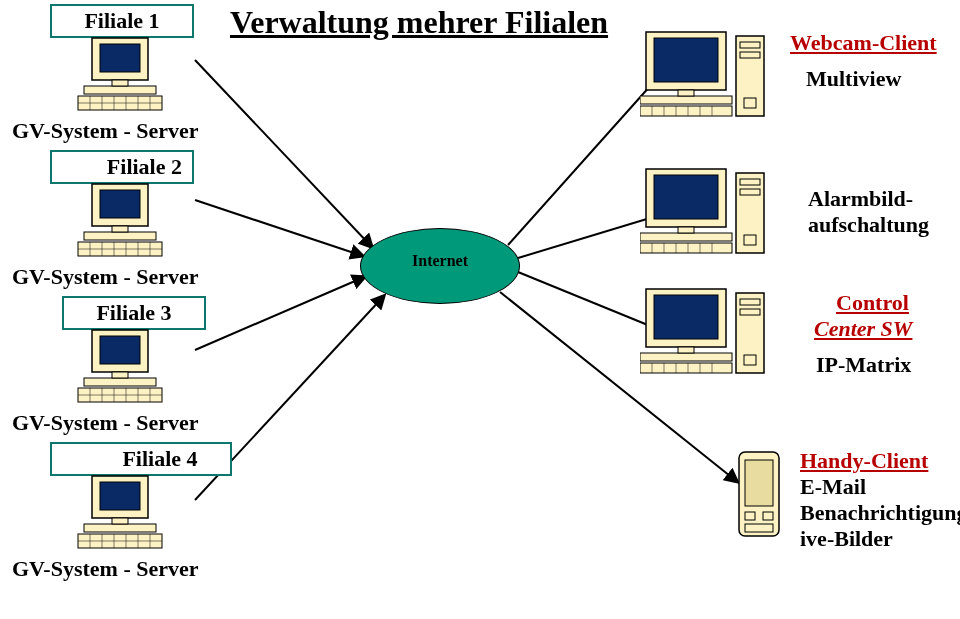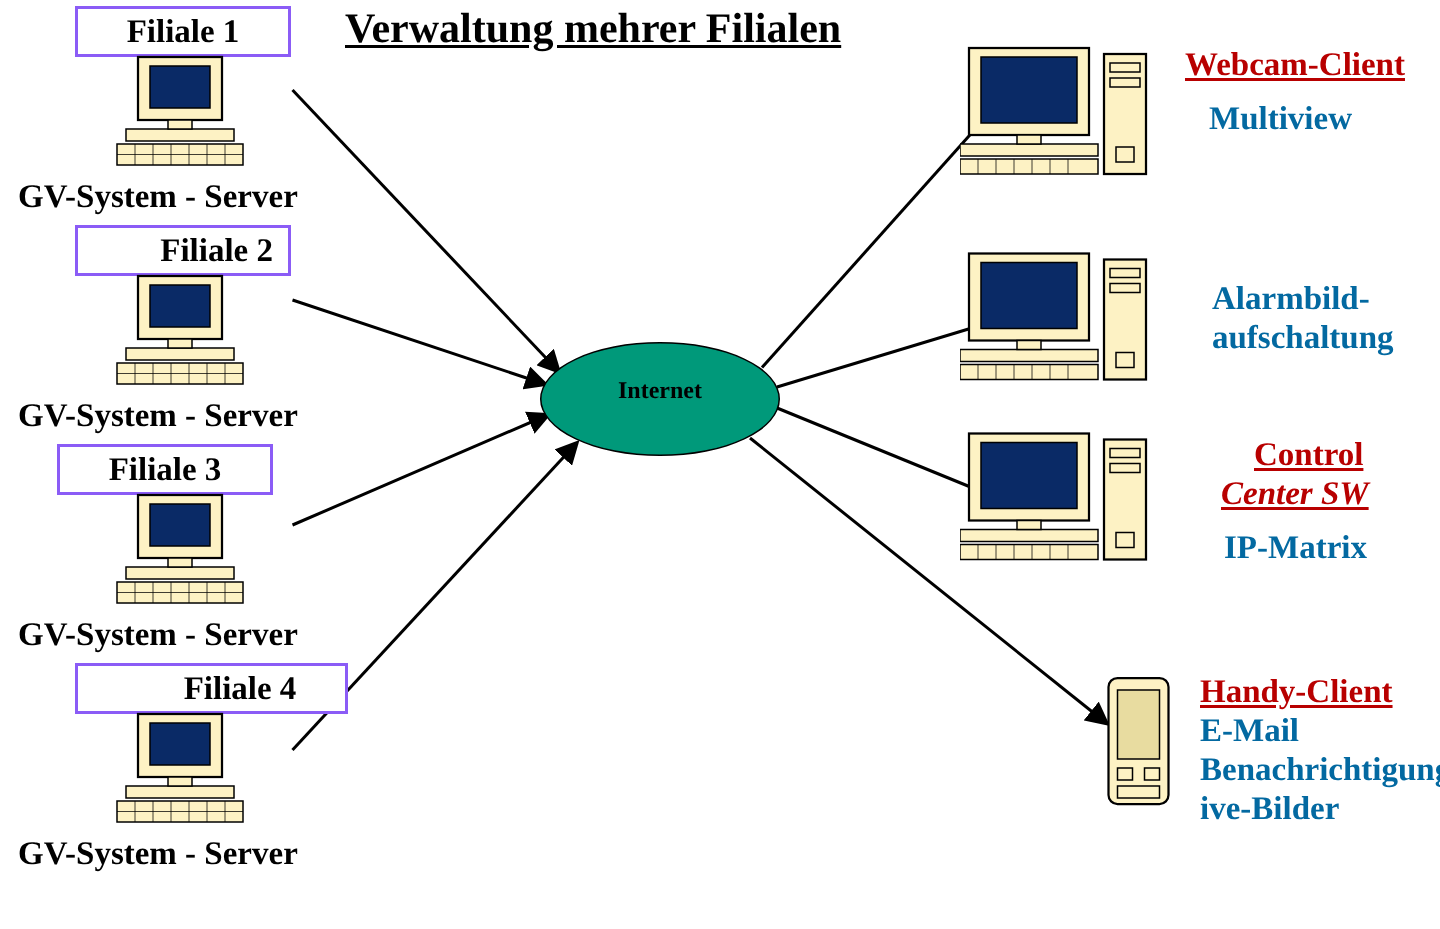--- a/index.html
+++ b/index.html
@@ -9,45 +9,45 @@
     height: 619px;
     background: #fff;
     font-family: "Times New Roman", Times, serif;
     position: relative;
     overflow: hidden;
   }
   .title {
     position: absolute;
     left: 230px;
     top: 4px;
-    font-size: 28px;
+    font-size: 32px;
     font-weight: bold;
     text-decoration: underline;
   }
   .box {
     position: absolute;
-    border: 2px solid #8b5cf6;
+    border: 2px solid #0f766e;
     padding: 2px 10px 2px 10px;
     font-size: 22px;
     font-weight: bold;
     text-align: center;
     background: #fff;
   }
   .caption {
     position: absolute;
     font-size: 22px;
     font-weight: bold;
     text-align: left;
   }
   .redlink {
     color: #b80000;
     text-decoration: underline;
   }
   .black {
-    color: #0369a1;
+    color: #000000;
   }
   .cloud {
     position: absolute;
     width: 160px;
     height: 76px;
   }
   .cloud-shape {
     position: absolute;
     left: 0; top: 0; right: 0; bottom: 0;
     background: #00997a;
@@ -128,21 +128,21 @@
     <line x1="20" y1="60" x2="20" y2="74" stroke="#000" stroke-width="0.5"></line>
     <line x1="32" y1="60" x2="32" y2="74" stroke="#000" stroke-width="0.5"></line>
     <line x1="44" y1="60" x2="44" y2="74" stroke="#000" stroke-width="0.5"></line>
     <line x1="56" y1="60" x2="56" y2="74" stroke="#000" stroke-width="0.5"></line>
     <line x1="68" y1="60" x2="68" y2="74" stroke="#000" stroke-width="0.5"></line>
     <line x1="80" y1="60" x2="80" y2="74" stroke="#000" stroke-width="0.5"></line>
   </svg>
 </div>
 <div class="caption" style="left:12px; top:264px;">GV-System - Server</div>
 
-<div class="box" style="left:38px; top:296px; width:120px;font-family:Liberation Serif, serif;">Filiale 3</div>
+<div class="box" style="left:62px; top:296px; width:120px;font-family:Liberation Serif, serif;">Filiale 3</div>
 <div class="icon" style="left:70px; top:328px;">
   <svg width="100" height="78" viewBox="0 0 100 78">
     <rect x="22" y="2" width="56" height="42" fill="#fdf2c4" stroke="#000" stroke-width="1.5"></rect>
     <rect x="30" y="8" width="40" height="28" fill="#0a2a66" stroke="#000"></rect>
     <rect x="14" y="50" width="72" height="8" fill="#fdf2c4" stroke="#000"></rect>
     <rect x="42" y="44" width="16" height="6" fill="#fdf2c4" stroke="#000"></rect>
     <rect x="8" y="60" width="84" height="14" fill="#fdf2c4" stroke="#000"></rect>
     <line x1="8" y1="67" x2="92" y2="67" stroke="#000" stroke-width="0.5"></line>
     <line x1="20" y1="60" x2="20" y2="74" stroke="#000" stroke-width="0.5"></line>
     <line x1="32" y1="60" x2="32" y2="74" stroke="#000" stroke-width="0.5"></line>

